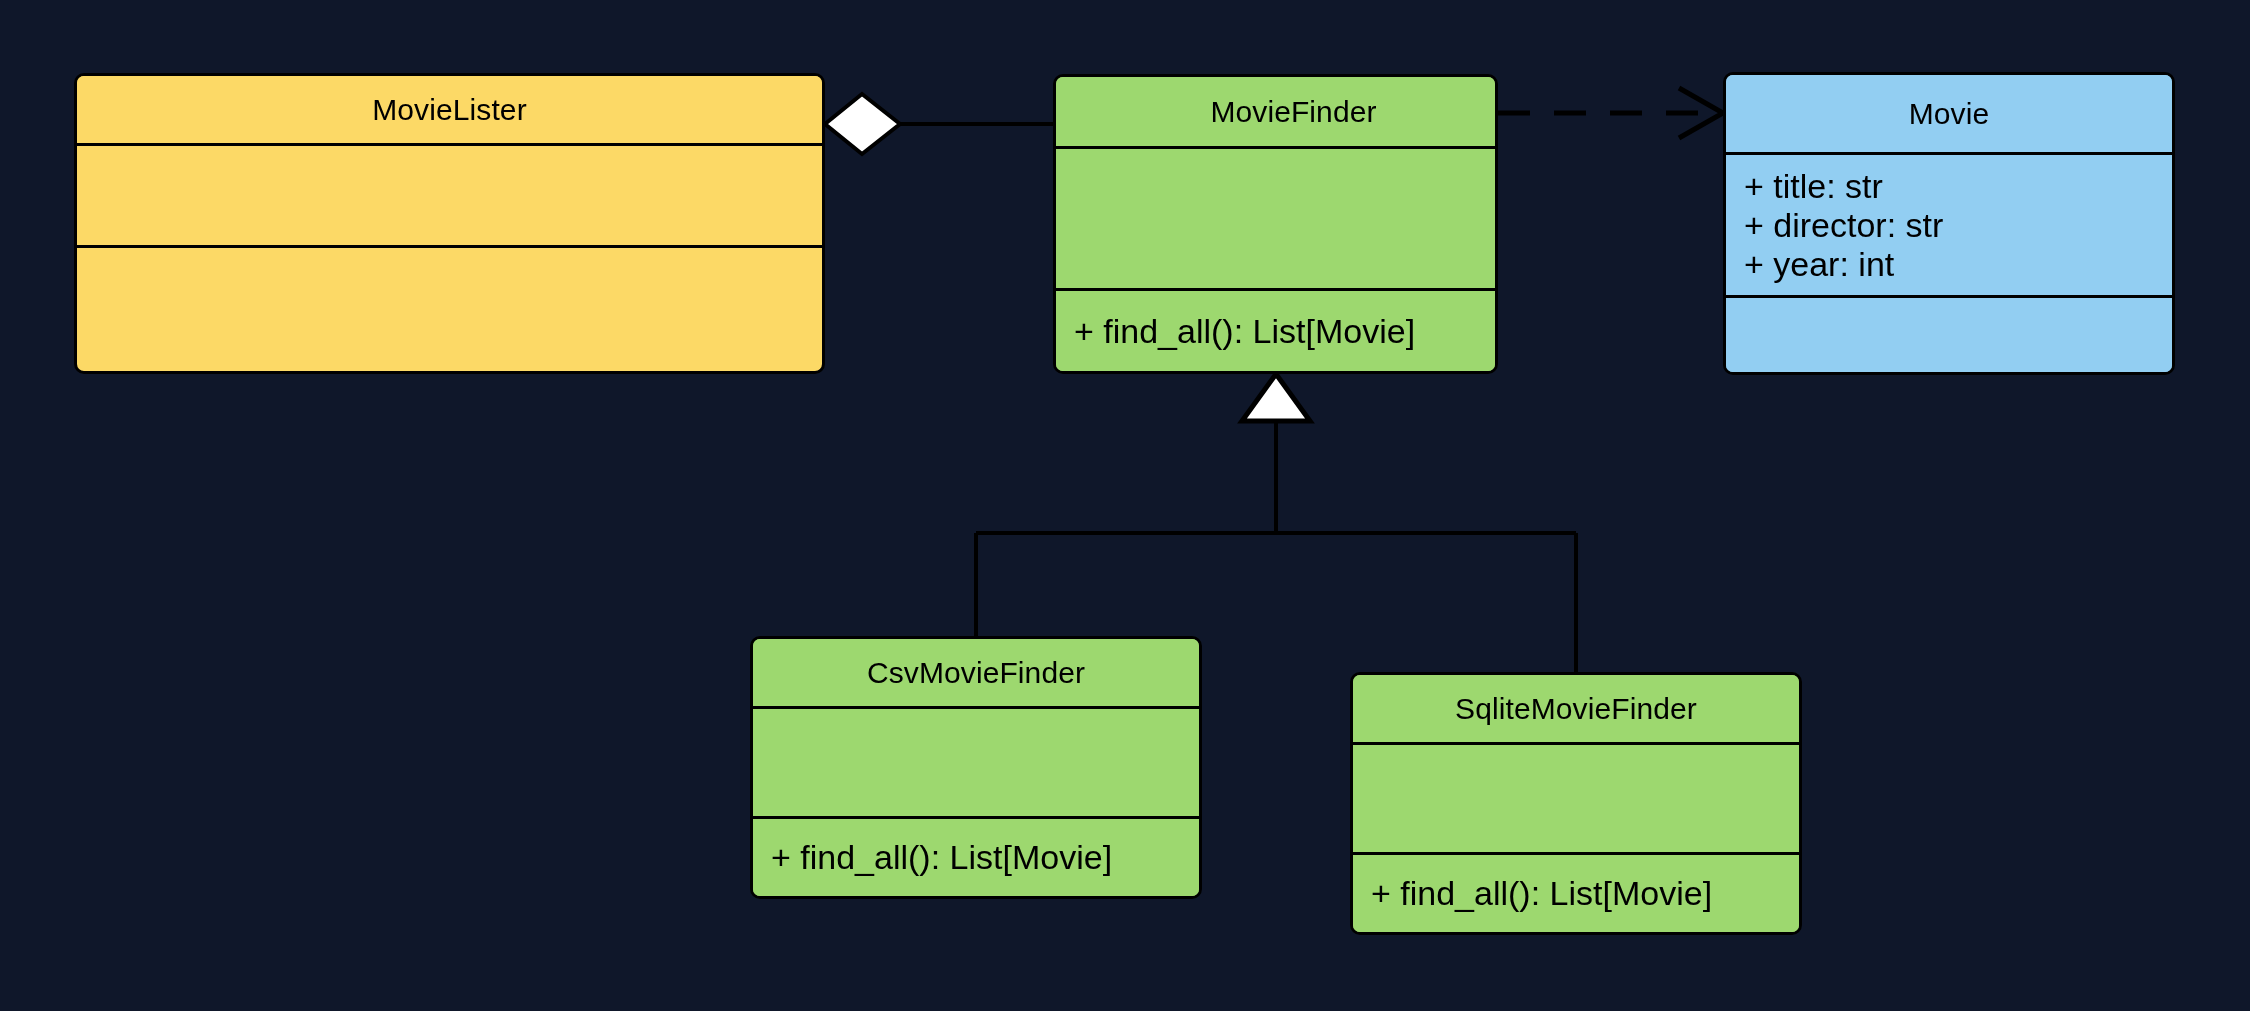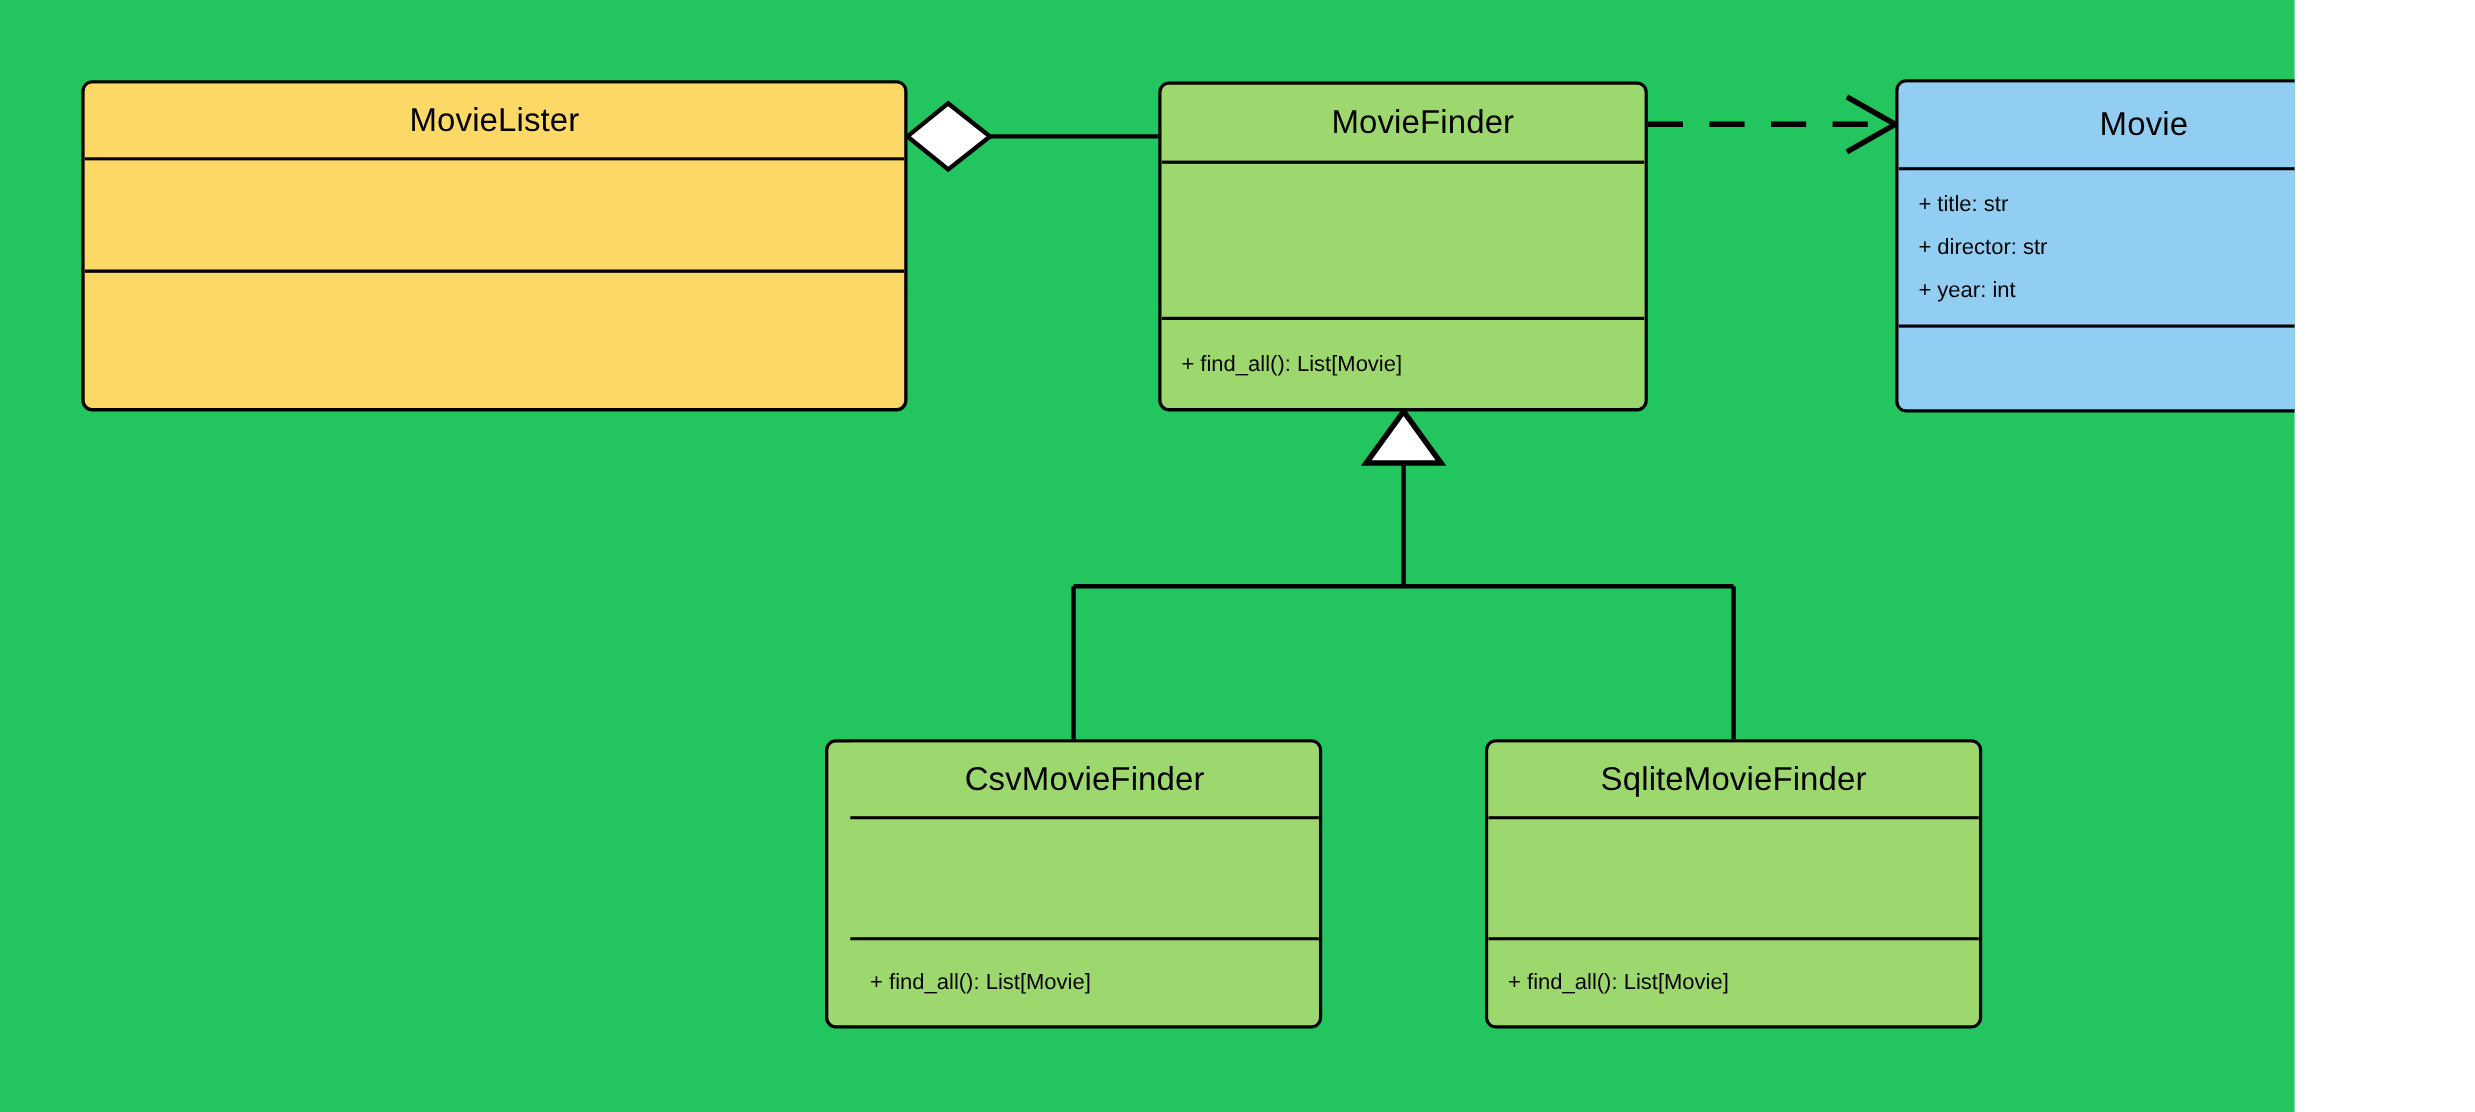--- a/index.html
+++ b/index.html
@@ -7,23 +7,23 @@
     margin: 0;
     padding: 0;
     background: #ffffff;
   }
   body {
     font-family: "Liberation Sans", sans-serif;
     color: #000000;
   }
   #canvas {
     position: relative;
-    width: 2086px;
+    width: 2250px;
     height: 1011px;
-    background: #22c55e;
+    background: #0f172a;
     overflow: hidden;
   }
   #edges {
     position: absolute;
     left: 0;
     top: 0;
     width: 2250px;
     height: 1011px;
     pointer-events: none;
   }
@@ -54,21 +54,21 @@
   }
   .comp-ops {
     padding-left: 18px;
   }
   .class-title {
     font-size: 30px;
     line-height: 36px;
     letter-spacing: 0.1px;
   }
   .member {
-    font-size: 20px;
+    font-size: 34px;
     line-height: 39px;
     white-space: nowrap;
   }
   .empty-comp {
     min-height: 10px;
   }
 </style>
 </head>
 <body>
 
@@ -122,21 +122,21 @@
       <span class="class-title">Movie</span>
     </div>
     <div class="compartment comp-attrs" style="height:143px; background:#92CEF2;">
       <div class="member">+ title: str</div>
       <div class="member">+ director: str</div>
       <div class="member">+ year: int</div>
     </div>
     <div class="compartment comp-ops empty-comp" style="flex:1; background:#92CEF2;"></div>
   </div>
 
-  <div class="uml-class" style="left:750px; top:672px; width:452px; height:263px; background:#9DD86F;padding-left:20px;">
+  <div class="uml-class" style="left:750px; top:636px; width:452px; height:263px; background:#9DD86F;">
     <div class="compartment comp-name" style="height:70px; background:#9DD86F;">
       <span class="class-title">CsvMovieFinder</span>
     </div>
     <div class="compartment comp-attrs empty-comp" style="height:110px; background:#9DD86F;"></div>
     <div class="compartment comp-ops" style="flex:1; background:#9DD86F;">
       <div class="member">+ find_all(): List[Movie]</div>
     </div>
   </div>
 
   <div class="uml-class" style="left:1350px; top:672px; width:452px; height:263px; background:#9DD86F;">

